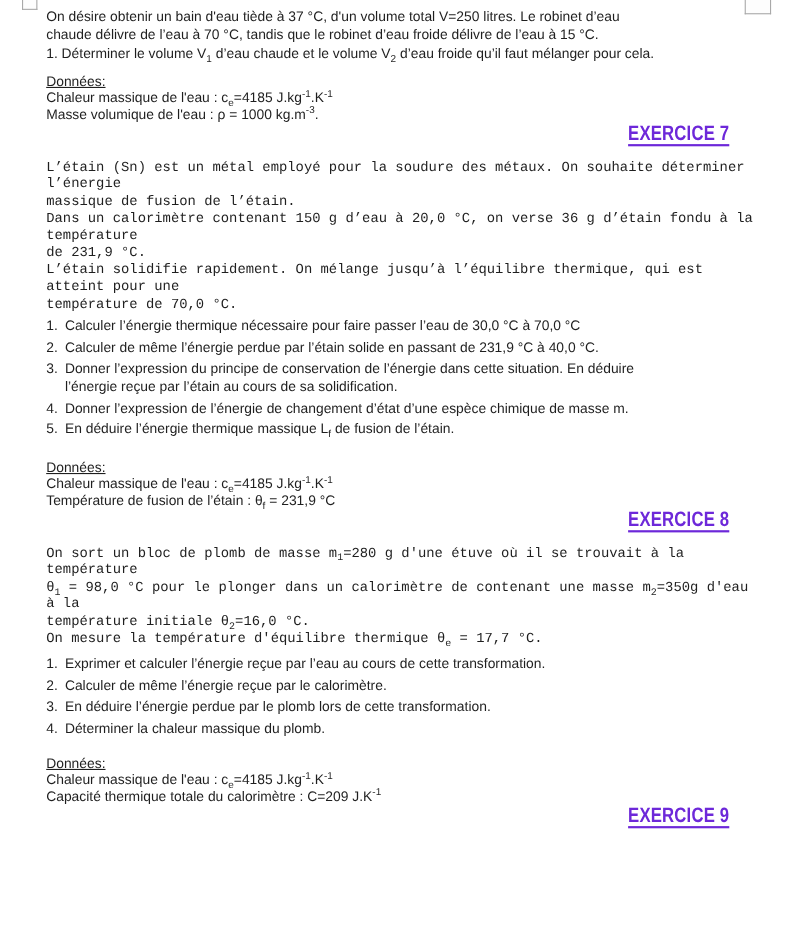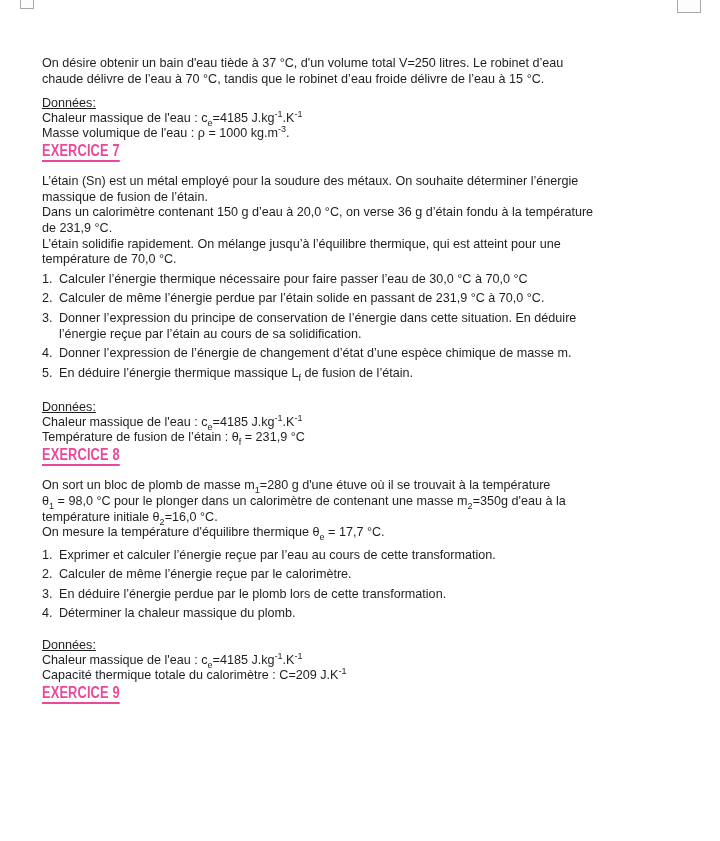--- a/index.html
+++ b/index.html
@@ -13,65 +13,66 @@
   
   .mark {
     position: absolute; top: -2px;
     border: 1px solid #a9a9a9; border-top: none; background: #fdfdfd;
   }
   .mark-left  { left: 20px;  width: 12px; height: 10px; }
   .mark-right { left: 677px; width: 22px; height: 14px; }
 
   .content {
     position: absolute; left: 42px; top: 8px; width: 644px;
-    font-size: 12.6px; line-height: 15.6px; margin-top: 48px;
+    font-size: 12.6px; line-height: 15.6px;
   }
   p { margin: 0; }
   sub, sup { font-size: 0.72em; line-height: 0; }
 
   .q-intro { margin-top: 3px; }
 
   .donnees { line-height: 15px; }
   .don-intro { margin-top: 9px; }
   .don-ex7   { margin-top: 19px; }
   .don-ex8   { margin-top: 16px; }
   .donnees .label { text-decoration: underline; }
 
   h2.ex {
-    margin: 0; font-size: 16px; line-height: 20px; font-weight: bold; color: #ec4899;
+    margin: 0; font-size: 19px; line-height: 20px; font-weight: bold; color: #6d28d9; text-align: right;
   }
   h2.ex span {
     display: inline-block; transform: scaleX(0.8); transform-origin: 0 50%;
     text-decoration: underline; text-decoration-thickness: 1.5px; text-underline-offset: 4px;
     letter-spacing: 0.2px; white-space: nowrap;
   }
   .h-ex7 { margin-top: 24px; }
   .h-ex8 { margin-top: 48px; }
   .h-ex9 { margin-top: 50px; }
 
-  .paras { margin-top: 13px; }
+  .paras { margin-top: 13px; font-family: Liberation Mono, monospace; }
 
   .qlist { margin-top: 3px; }
   .qlist-ex8 { margin-top: 7px; }
   .li { display: flex; margin-top: 4px; }
   .li .num { flex: 0 0 17px; width: 17px; }
   .li .txt { flex: 1 1 auto; }
 </style>
 </head>
 <body>
 
 <div class="page">
 
   <div class="mark mark-left"></div>
   <div class="mark mark-right"></div>
 
   <div class="content">
 
     <section>
       <p>On désire obtenir un bain d'eau tiède à 37 °C, d'un volume total V=250 litres. Le robinet d’eau<br>chaude délivre de l’eau à 70 °C, tandis que le robinet d’eau froide délivre de l’eau à 15 °C.</p>
+      <p class="q-intro">1. Déterminer le volume V<sub>1</sub> d’eau chaude et le volume V<sub>2</sub> d’eau froide qu’il faut mélanger pour cela.</p>
       <div class="donnees don-intro">
         <p class="label">Données:</p>
         <p>Chaleur massique de l'eau : c<sub>e</sub>=4185 J.kg<sup>-1</sup>.K<sup>-1</sup></p>
         <p>Masse volumique de l'eau : ρ = 1000 kg.m<sup>-3</sup>.</p>
       </div>
     </section>
 
     <section>
       <h2 class="ex h-ex7"><span>EXERCICE 7</span></h2>
       <div class="paras">
@@ -79,21 +80,21 @@
         <p>Dans un calorimètre contenant 150 g d’eau à 20,0 °C, on verse 36 g d’étain fondu à la température<br>de 231,9 °C.</p>
         <p>L’étain solidifie rapidement. On mélange jusqu’à l’équilibre thermique, qui est atteint pour une<br>température de 70,0 °C.</p>
       </div>
       <div class="qlist">
         <div class="li">
           <span class="num">1.</span>
           <span class="txt">Calculer l’énergie thermique nécessaire pour faire passer l’eau de 30,0 °C à 70,0 °C</span>
         </div>
         <div class="li">
           <span class="num">2.</span>
-          <span class="txt">Calculer de même l’énergie perdue par l’étain solide en passant de 231,9 °C à 70,0 °C.</span>
+          <span class="txt">Calculer de même l’énergie perdue par l’étain solide en passant de 231,9 °C à 40,0 °C.</span>
         </div>
         <div class="li">
           <span class="num">3.</span>
           <span class="txt">Donner l’expression du principe de conservation de l’énergie dans cette situation. En déduire<br>l’énergie reçue par l’étain au cours de sa solidification.</span>
         </div>
         <div class="li">
           <span class="num">4.</span>
           <span class="txt">Donner l’expression de l’énergie de changement d’état d’une espèce chimique de masse m.</span>
         </div>
         <div class="li">

